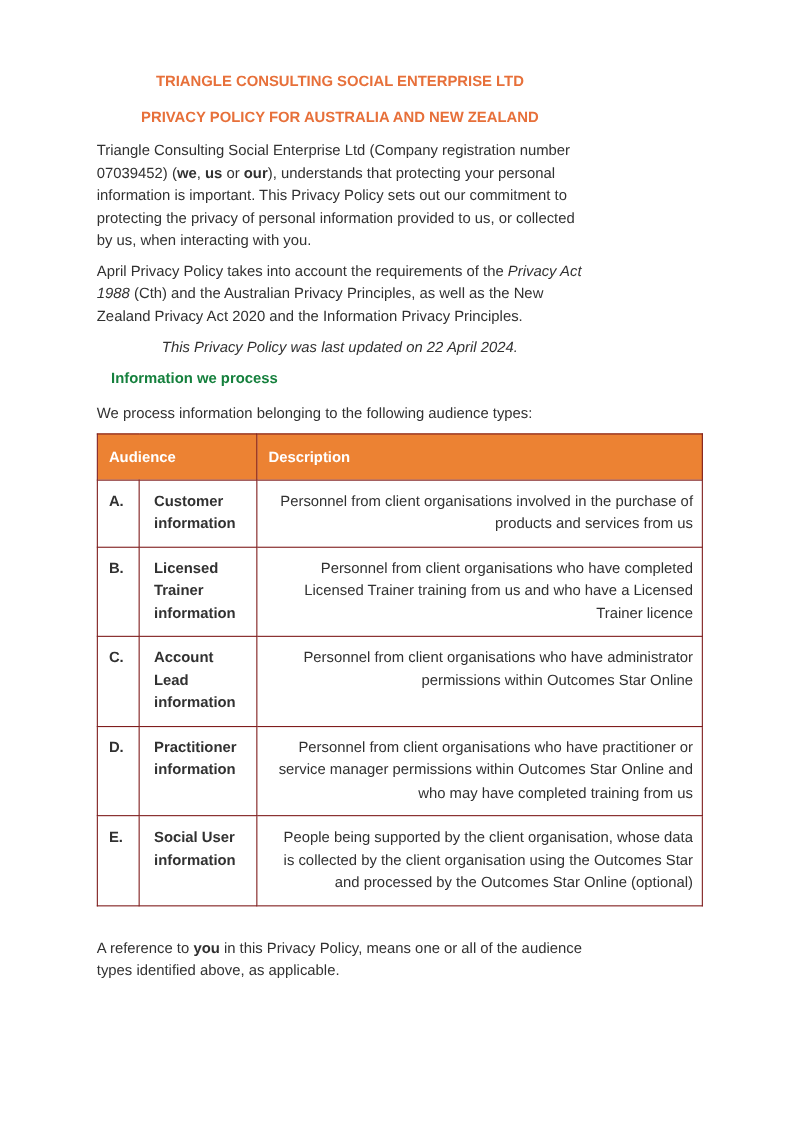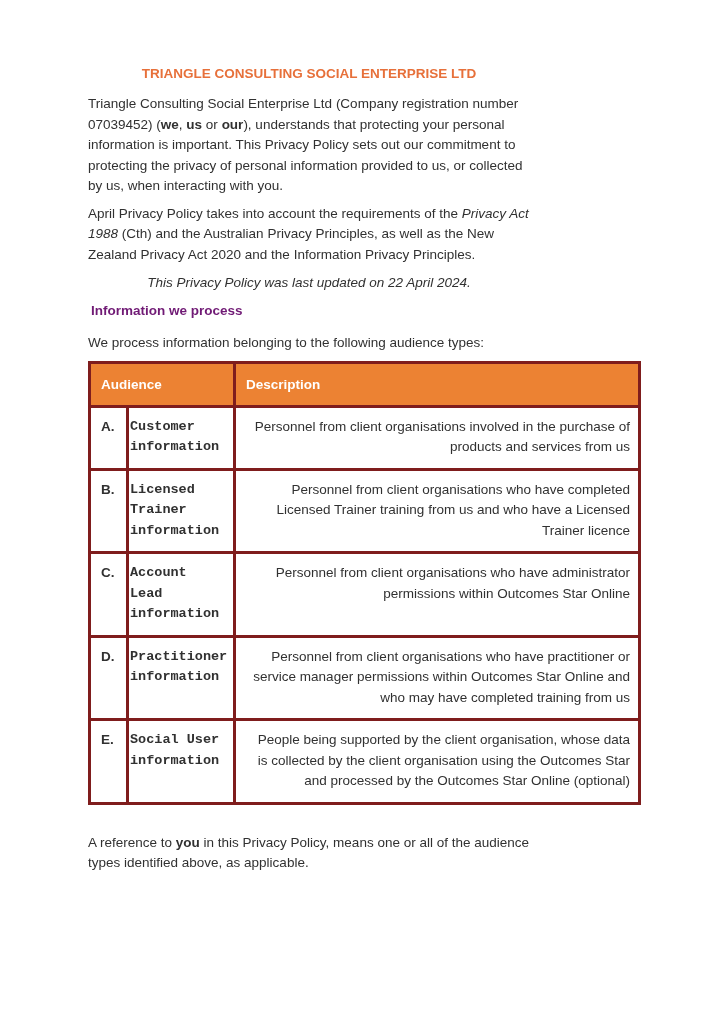--- a/index.html
+++ b/index.html
@@ -25,62 +25,63 @@
     margin:0;
   }
   .doc-subtitle { margin-top:13px; }
   p { margin:0; line-height:20.5px; }
   .para-1 { margin-top:10px; }
   .para-2 { margin-top:7px; }
   .para-updated { margin-top:8px; font-style:italic;text-align:center; }
   .section-heading {
     font-size:13.5px;
     font-weight:bold;
-    color:#701a75;
+    color:#15803d;
     line-height:20.5px;
-    margin:7px 0 0 3px;
+    margin:7px 0 0 13px;
   }
   .lead-para { margin-top:12px; }
   strong { font-weight:bold; }
   em { font-style:italic; }
   table.audience-table {
     border-collapse:collapse;
     table-layout:fixed;
     width:550px;
     margin-top:7px;
   }
   .audience-table th, .audience-table td {
-    border:3px solid #7f1d1d;
+    border:1px solid #7f1d1d;
   }
   .audience-table thead th {
     background:#EC8233;
     color:#ffffff;
     text-align:left;
     font-size:13.5px;
     font-weight:bold;
     height:41px;
     vertical-align:middle;
     padding:0 0 0 10px;
   }
   .audience-table td {
     vertical-align:top;
     line-height:20.5px;
     padding:9px 8px 10px 10px;
   }
   td.col-letter { font-weight:bold; }
-  td.col-name  { font-weight:bold; padding-left:1px;font-family:Liberation Mono, monospace; }
+  td.col-name  { font-weight:bold; padding-left:13px; }
   td.col-desc  { padding-left:11px;text-align:right; }
   .footer-para { margin-top:28px; }
 </style>
 </head>
 <body>
 
 <div class="page">
 
   <h1 class="doc-title">TRIANGLE CONSULTING SOCIAL ENTERPRISE LTD</h1>
+  <h1 class="doc-title doc-subtitle">PRIVACY POLICY FOR AUSTRALIA AND NEW ZEALAND</h1>
 
   <p class="para-1"><span>Triangle Consulting Social Enterprise Ltd (Company registration number 07039452) (</span><strong>we</strong><span>, </span><strong>us</strong><span> or </span><strong>our</strong><span>), understands that protecting your personal information is important. This Privacy Policy sets out our commitment to protecting the privacy of personal information provided to us, or collected by us, when interacting with you.</span></p>
 
   <p class="para-2"><span>April Privacy Policy takes into account the requirements of the </span><em>Privacy Act 1988</em><span> (Cth) and the Australian Privacy Principles, as well as the New Zealand Privacy Act 2020 and the Information Privacy Principles.</span></p>
 
   <p class="para-updated">This Privacy Policy was last updated on 22 April 2024.</p>
 
   <h2 class="section-heading">Information we process</h2>
 
   <p class="lead-para">We process information belonging to the following audience types:</p>

